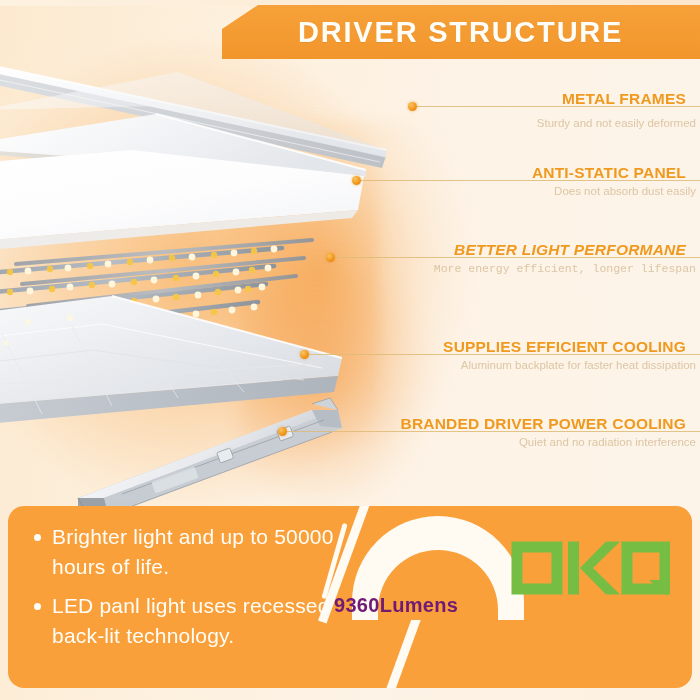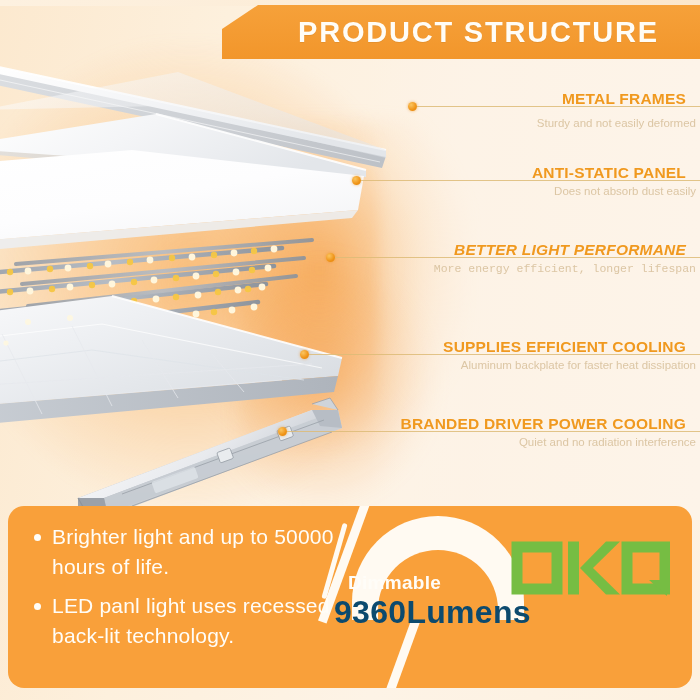--- a/index.html
+++ b/index.html
@@ -70,41 +70,41 @@
   .badge-arc { position:absolute; left:22px; top:0; width:172px; height:104px;
     border-radius:86px 86px 0 0;
     background:#fffaf2;
     clip-path:polygon(0 0,100% 0,100% 100%,0 100%); }
   .badge-arc::after { content:""; position:absolute; left:26px; top:34px;
     width:120px; height:76px; border-radius:60px 60px 0 0; background:#f9a03a; }
   .badge-tick { position:absolute; left:2px; top:6px; width:5px; height:78px;
     background:#fffaf2; transform:rotate(16deg); border-radius:3px; }
   .badge-txt1 { position:absolute; left:18px; top:56px; color:#fffdf8;
     font-size:19px; font-weight:bold; letter-spacing:.3px; }
-  .badge-txt2 { position:absolute; left:4px; top:78px; color:#0c4a6e;
-    font-size:32px; font-weight:bold; letter-spacing:.3px; }
+  .badge-txt2 { position:absolute; left:4px; top:78px; color:#701a75;
+    font-size:20px; font-weight:bold; letter-spacing:.3px; }
 
   .logo { position:absolute; left:510px; top:540px; width:160px; height:56px; }
   .logo svg { display:block; }
 </style>
 </head>
 <body>
 
 <div id="stage">
 
   <div class="bg-base"></div>
   <div class="bg-glow-a"></div>
   <div class="bg-glow-b"></div>
   <div class="bg-glow-c"></div>
   <div class="bg-wash-r"></div>
   <div class="top-strip"></div>
 
   <div class="banner"></div>
   <div class="banner-inner">
-    <div class="banner-title">PRODUCT STRUCTURE</div>
+    <div class="banner-title">DRIVER STRUCTURE</div>
   </div>
 
   <div class="illus">
     <svg width="420" height="450" viewBox="0 0 420 450" xmlns="http://www.w3.org/2000/svg">
       <defs>
         <linearGradient id="frameG" x1="0" y1="0" x2="1" y2="0.3">
           <stop offset="0%" stop-color="#ffffff"></stop>
           <stop offset="45%" stop-color="#f4f5f7"></stop>
           <stop offset="100%" stop-color="#e3e6ea"></stop>
         </linearGradient>
@@ -331,21 +331,20 @@
     </div>
     <div class="bullet">
       <span class="bdot"></span>
       <span class="btext">LED panl light uses recessed back-lit technology.</span>
     </div>
   </div>
 
   <div class="badge">
     <div class="badge-tick"></div>
     <div class="badge-arc"></div>
-    <div class="badge-txt1">Dimmable</div>
     <div class="badge-txt2">9360Lumens</div>
   </div>
 
   <div class="logo">
     <svg width="160" height="56" viewBox="0 0 160 56" xmlns="http://www.w3.org/2000/svg">
       <g fill="none" stroke="#76bd43" stroke-width="11">
         <rect x="7" y="7" width="40" height="42"></rect>
       </g>
       <g fill="#76bd43">
         <rect x="58" y="1.5" width="11" height="53"></rect>

